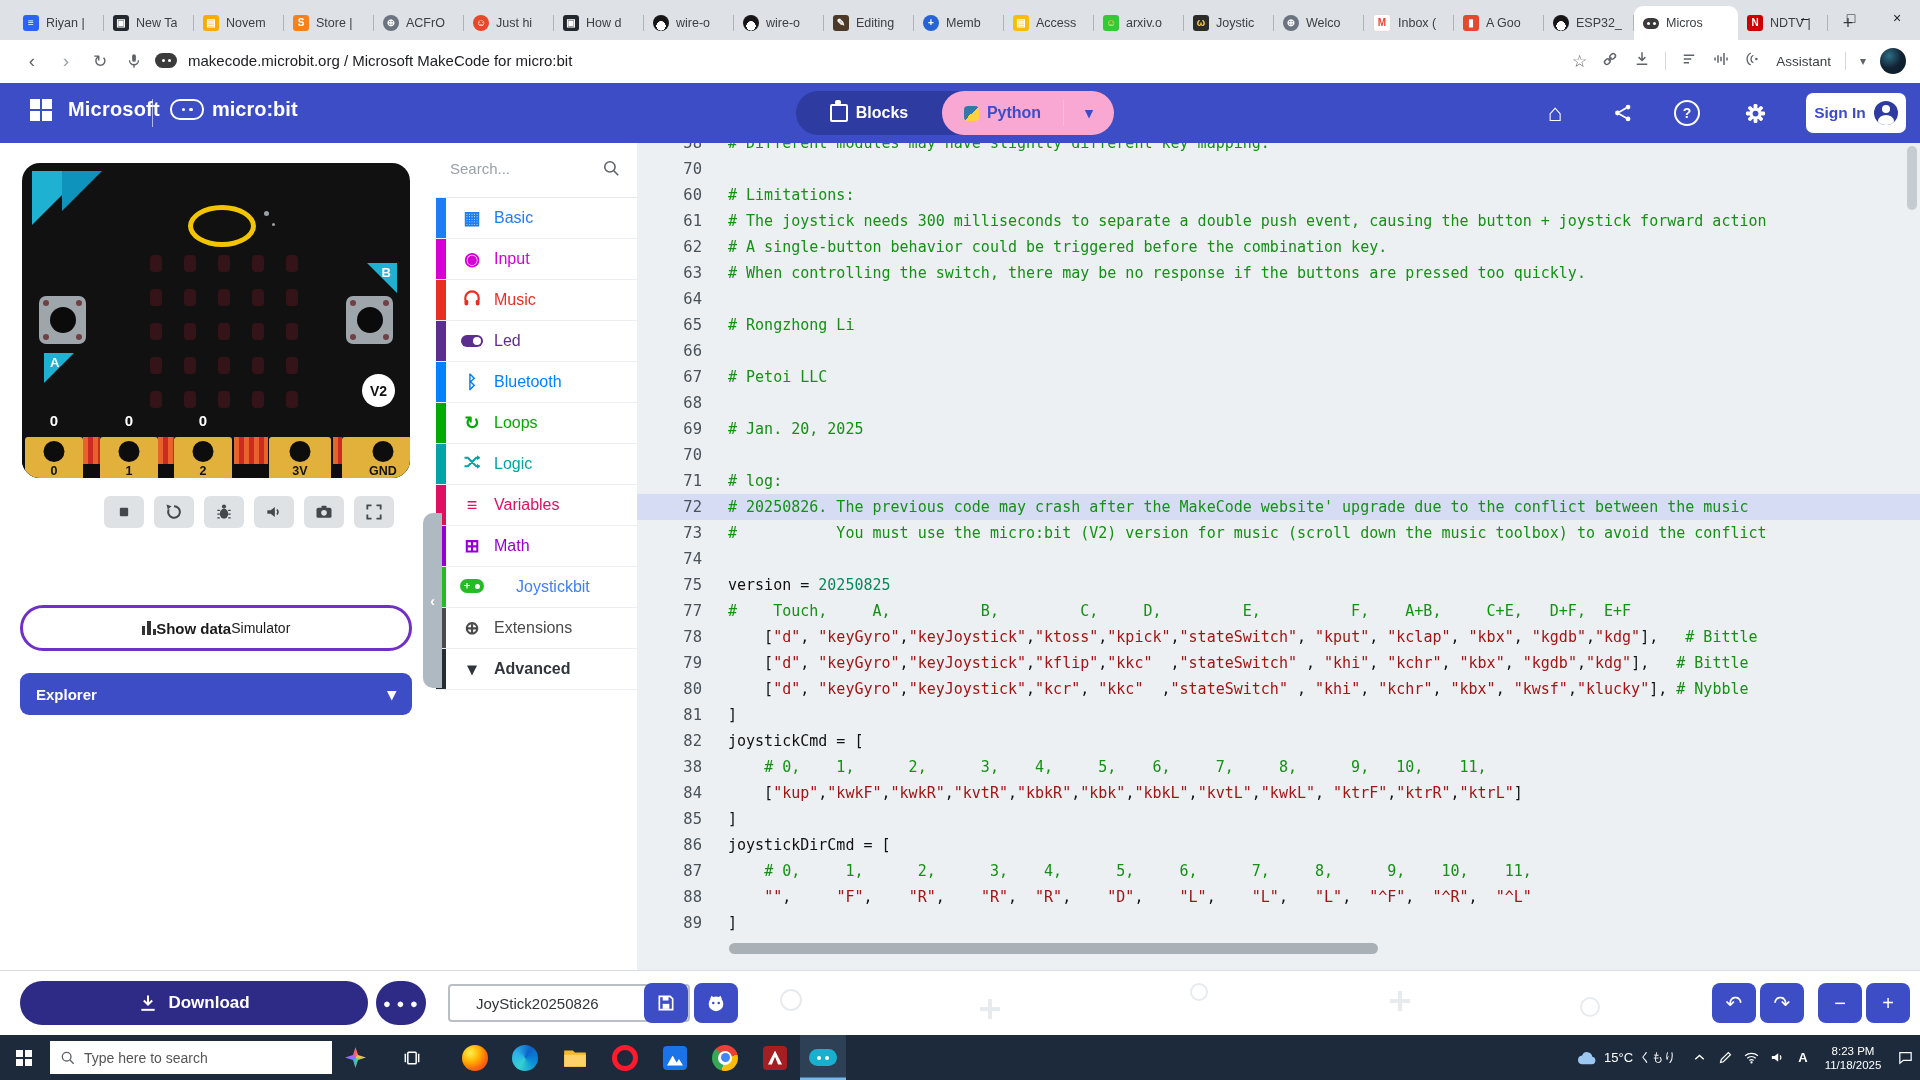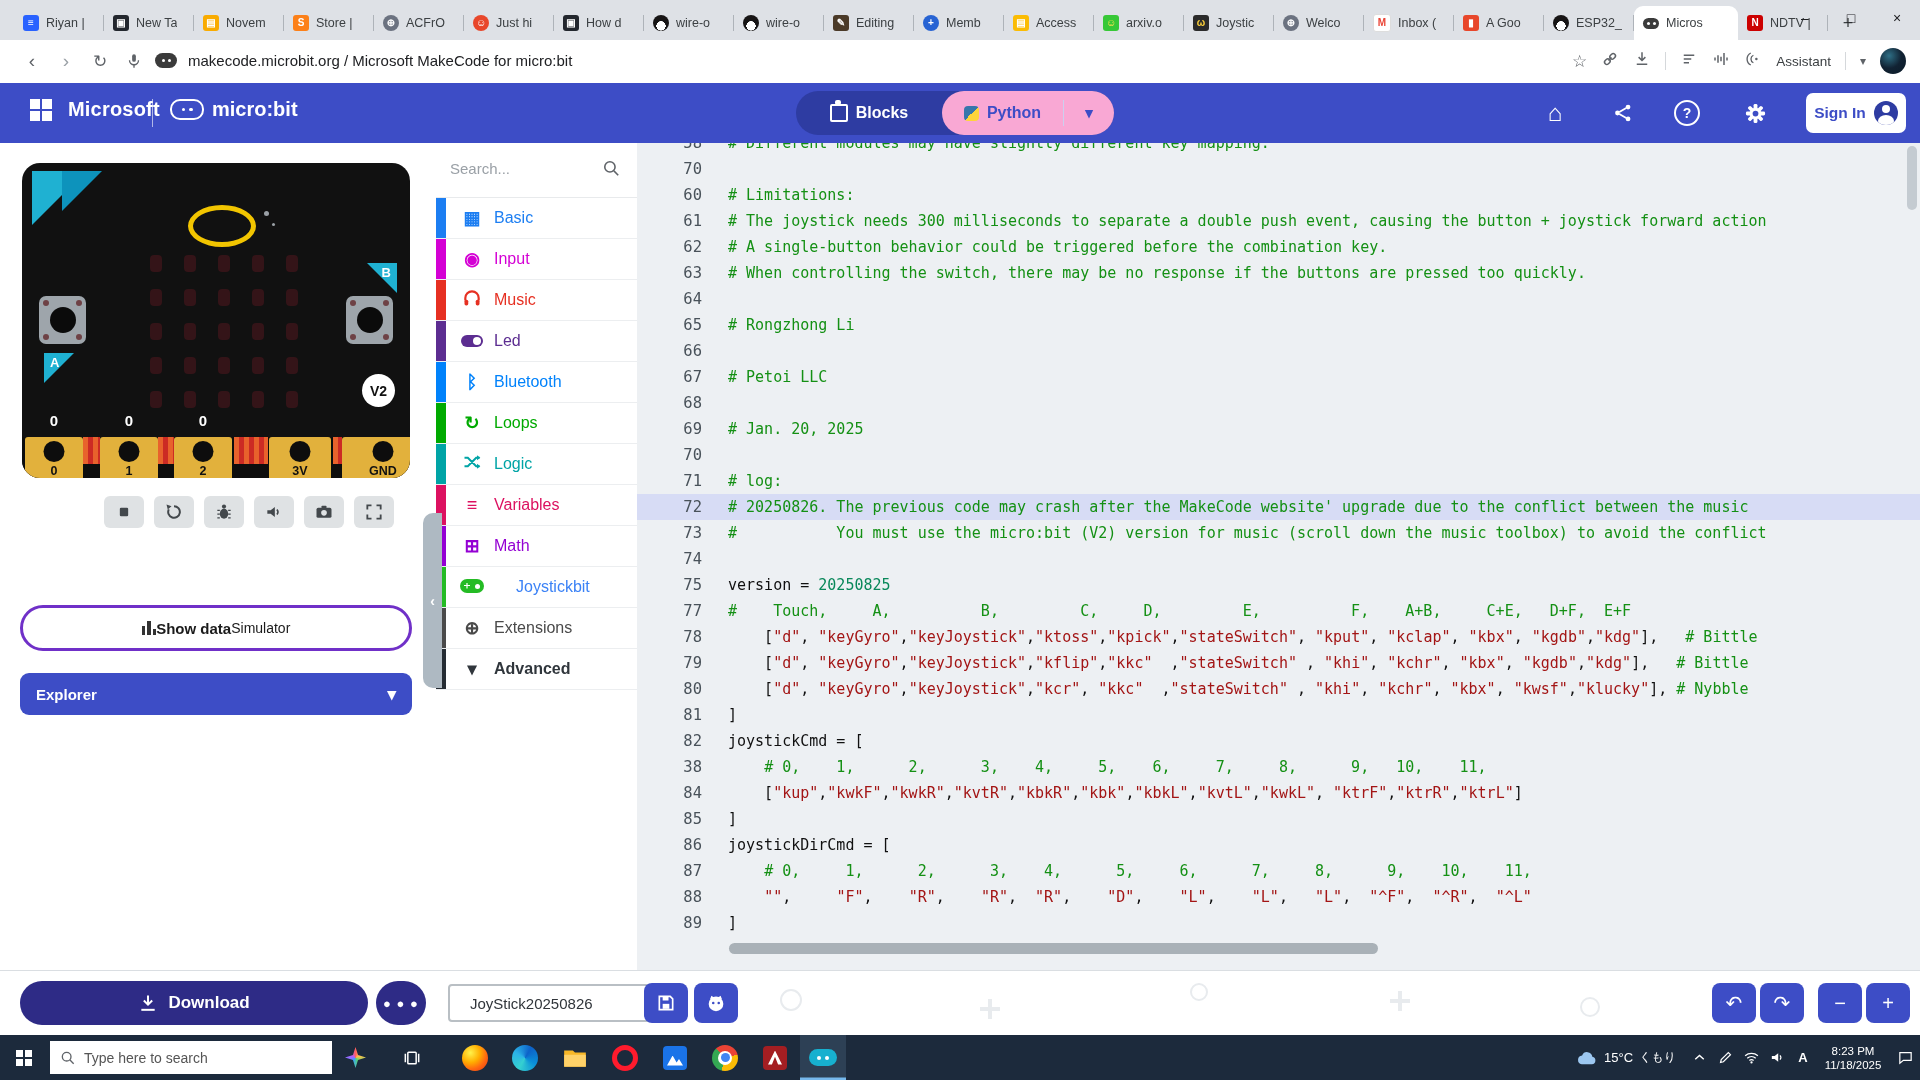--- a/index.html
+++ b/index.html
@@ -128,21 +128,21 @@
   .tk-num{color:#09885a;}
   .hscroll{position:absolute;left:92px;top:800px;width:649px;height:11px;border-radius:6px;background:#a9b1b7;}
   .vscroll{position:absolute;right:3px;top:3px;width:10px;height:64px;border-radius:5px;background:#c4cbd1;}
   
   .bottombar{position:absolute;left:0;top:970px;width:1920px;height:65px;background:#fff;border-top:1px solid #dadee2;}
   .dlbtn{position:absolute;left:20px;top:10px;width:348px;height:44px;background:#2e2b86;border-radius:24px;color:#fff;
          display:flex;align-items:center;justify-content:center;gap:10px;font-size:17px;font-weight:bold;}
   .morebtn{position:absolute;left:376px;top:10px;width:50px;height:44px;background:#2e2b86;border-radius:22px;color:#fff;
            display:flex;align-items:center;justify-content:center;font-size:13px;letter-spacing:1px;}
   .nameinput{position:absolute;left:448px;top:13px;width:186px;height:34px;border:2px solid #b9bfc4;border-radius:4px;
-             font-size:15px;color:#30353a;padding:0 20px;font-family:"Liberation Sans",sans-serif;}
+             font-size:15px;color:#30353a;padding:0 26px;font-family:"Liberation Sans",sans-serif;}
   .sqbtn{position:absolute;top:12px;width:44px;height:40px;background:#3d4dc6;border-radius:8px;
          display:flex;align-items:center;justify-content:center;color:#fff;font-size:20px;}
   .doodle{position:absolute;border:2px solid #e8ebee;}
   .doodle.circ{border-radius:50%;}
   .doodle.plus{border:none;}
   .doodle.plus::before{content:"";position:absolute;left:8px;top:0;width:4px;height:20px;background:#e8ebee;}
   .doodle.plus::after{content:"";position:absolute;left:0;top:8px;width:20px;height:4px;background:#e8ebee;}
   
   .taskbar{position:absolute;left:0;top:1035px;width:1920px;height:45px;background:#1c2a3c;}
   .startbtn{position:absolute;left:0;top:0;width:48px;height:45px;display:flex;align-items:center;justify-content:center;}

